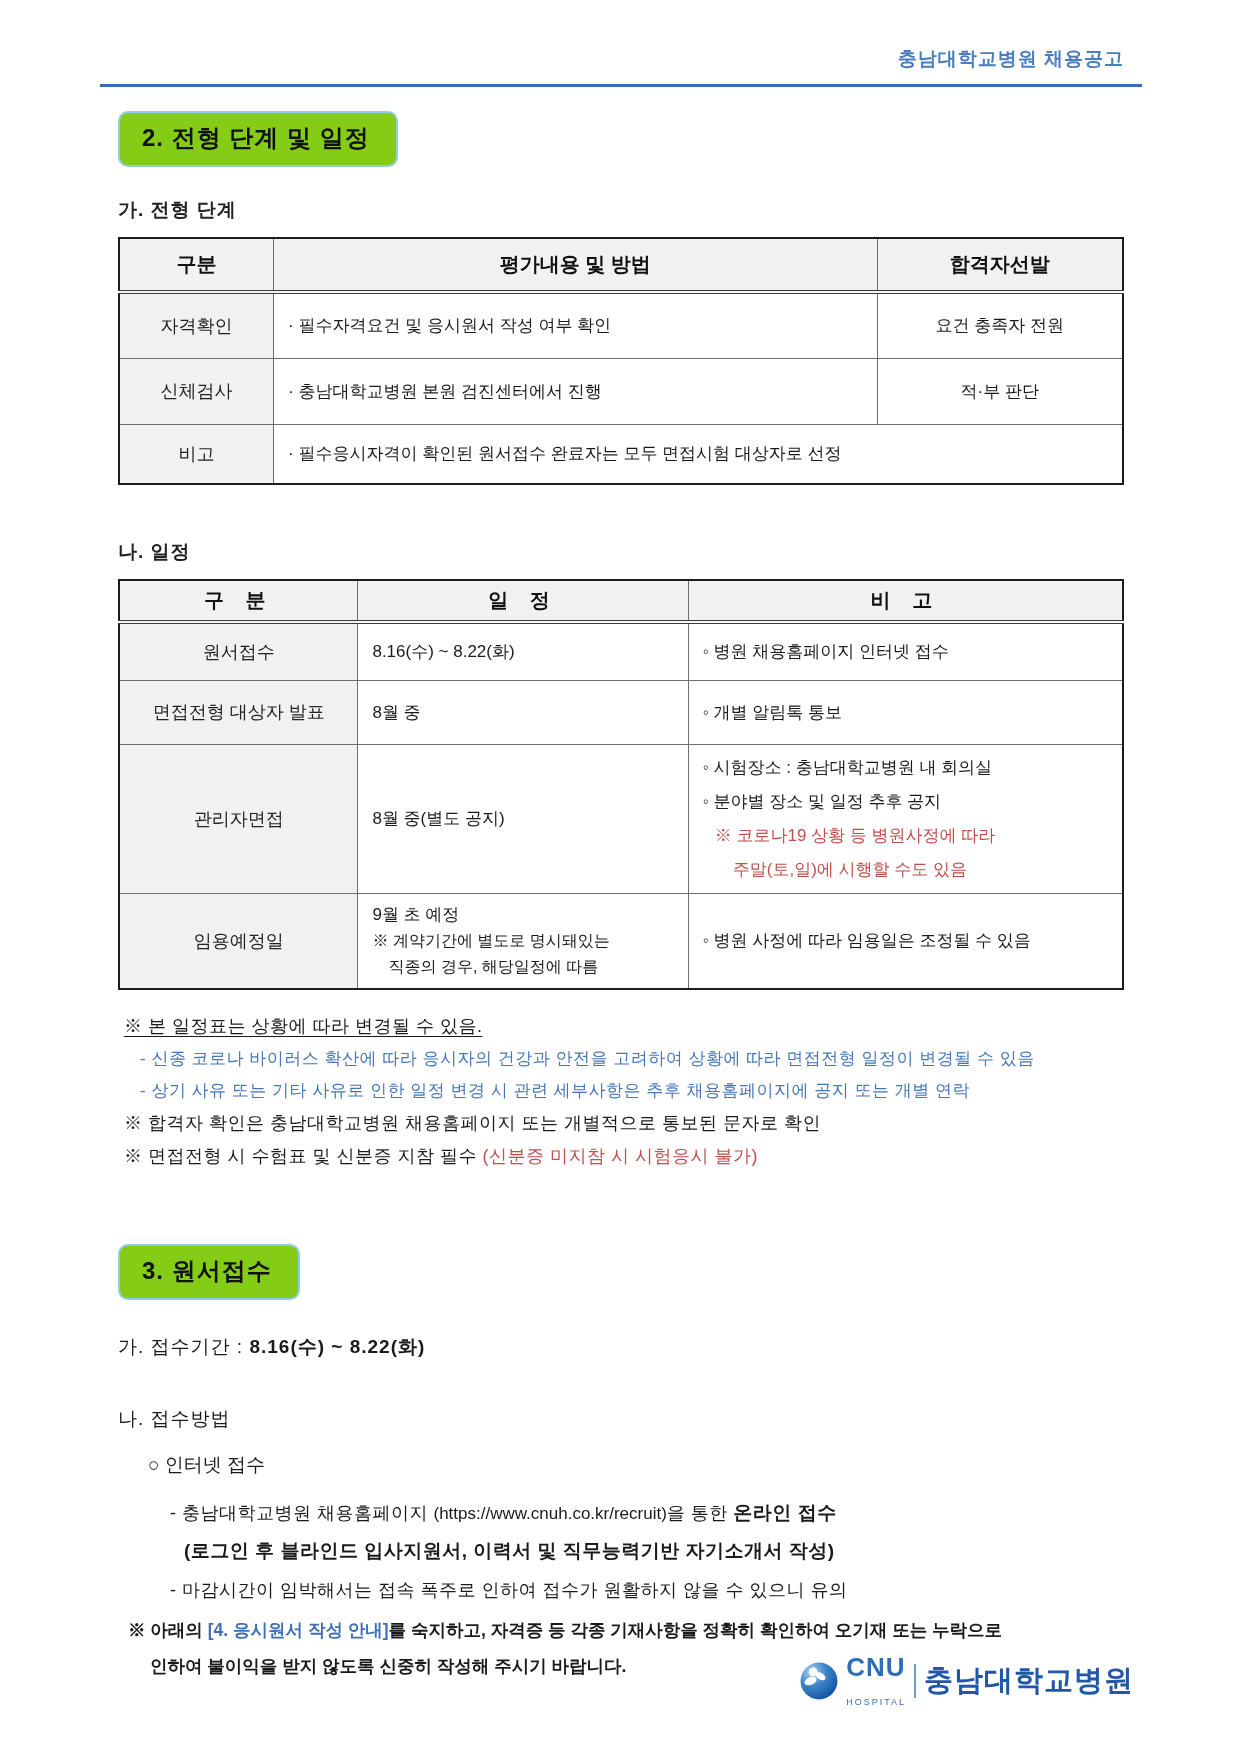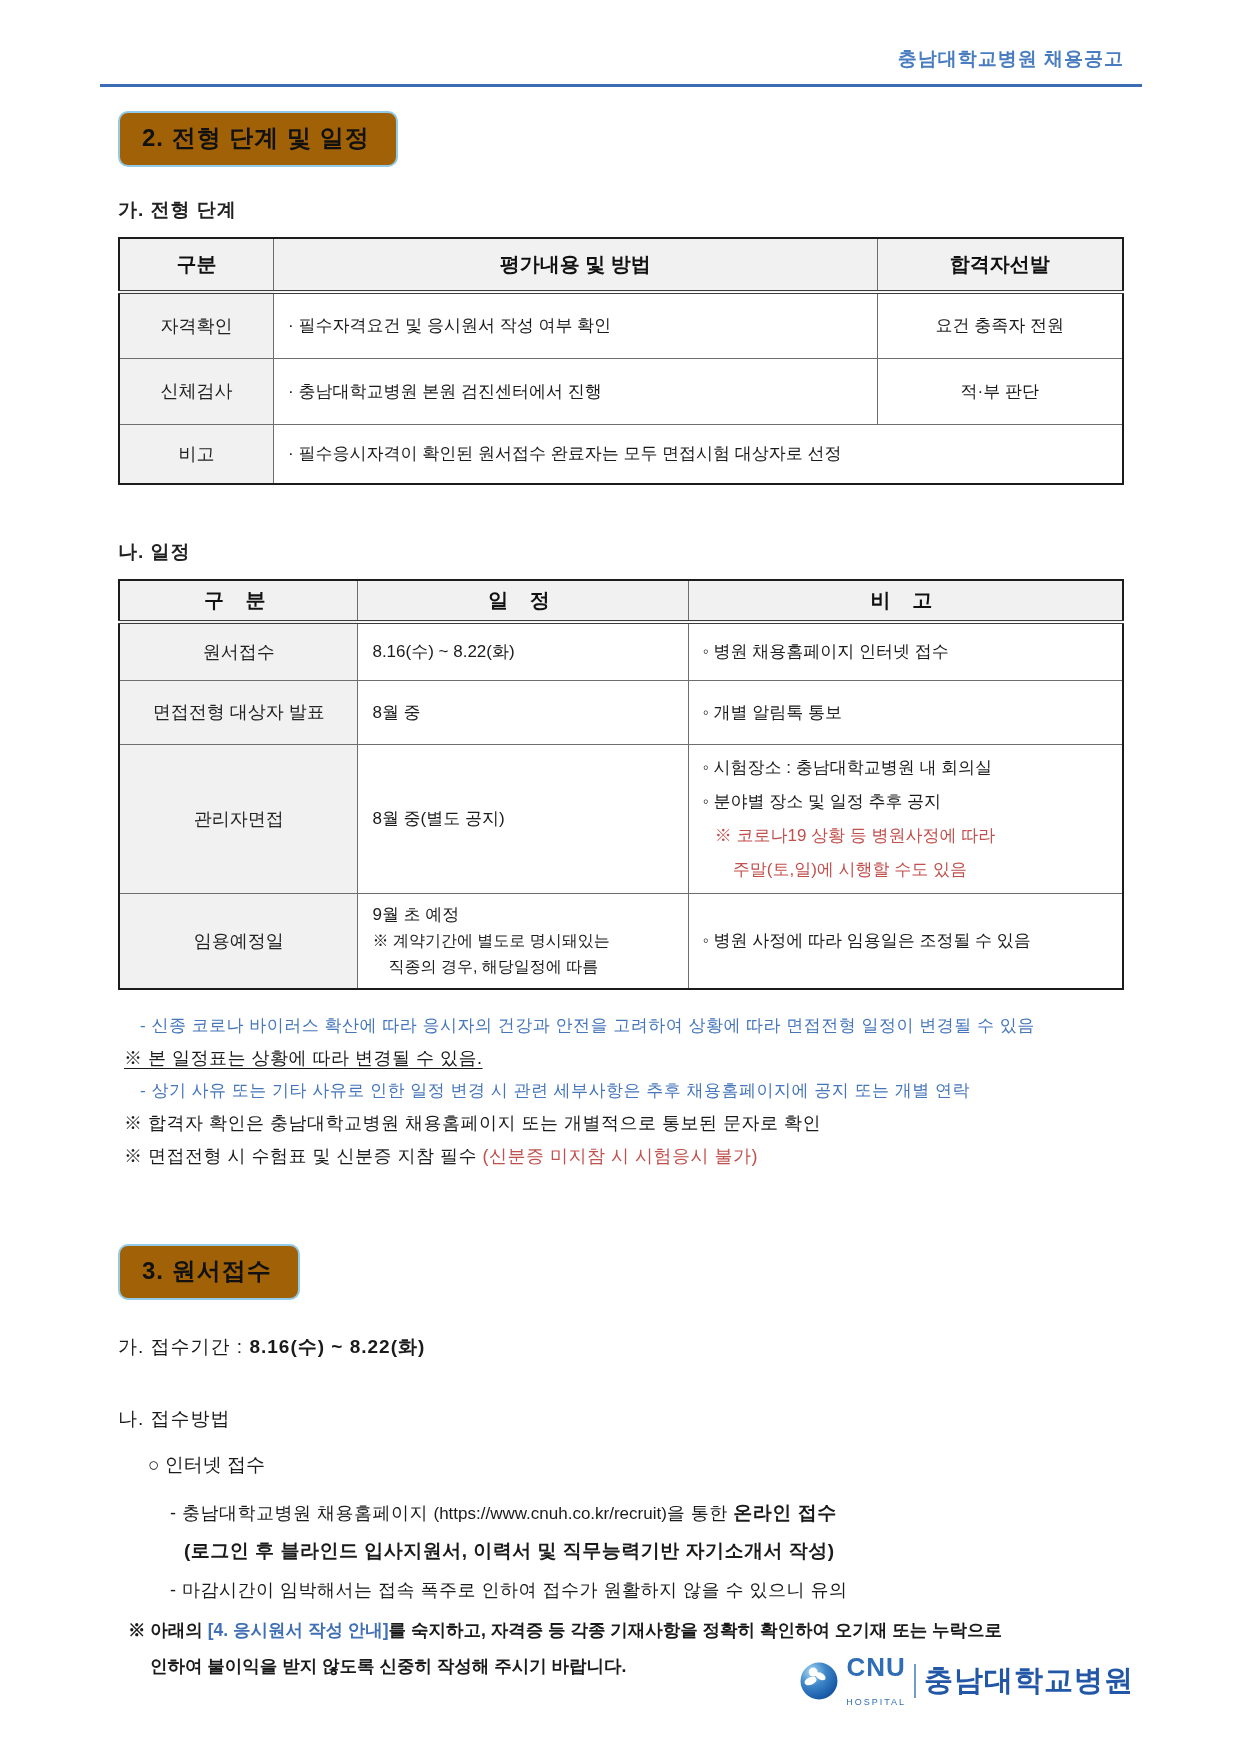--- a/index.html
+++ b/index.html
@@ -16,21 +16,21 @@
   }
   
   .doc-header{ text-align:right; font-size:19px; font-weight:bold; color:#4a7dbf; letter-spacing:1px;}
   .blue-rule{ height:3px; background:#3a6db5; margin:12px -18px 0 -18px; }
 
   
   .sec-badge{
     display:inline-block;
     margin-top:24px;
     padding:9px 26px 11px 22px;
-    background:#a16207;
+    background:#84cc16;
     border:2px solid #92cbe9;
     border-radius:10px;
     font-size:24px; font-weight:bold; color:#111;
     letter-spacing:1px;
   }
   .sub-head{ margin:30px 0 0 0; font-size:19px; color:#222; letter-spacing:1px;font-weight:bold;}
 
   
   table{ width:100%; border-collapse:collapse; table-layout:fixed; margin-top:14px;
          border:2px solid #1c1c1c; }
@@ -69,21 +69,21 @@
   .s3-dash-sub{ font-size:19px; font-weight:bold; margin:12px 0 0 66px; letter-spacing:.5px;}
   .s3-note{ font-size:17.5px; font-weight:bold; margin:16px 0 0 10px; }
   .s3-note .link{ color:#3f6fb5; }
   .s3-note2{ font-size:17.5px; font-weight:bold; margin:12px 0 0 32px; }
 
   
   .footer-logo{
     position:absolute; right:106px; bottom:46px;
     display:flex; align-items:center; gap:8px;
   }
-  .logo-cnu{ display:flex; flex-direction:column; align-items:center; line-height:1; }
+  .logo-cnu{ display:flex; flex-direction:column; align-items:flex-start; line-height:1; }
   .logo-cnu .cnu{ font-size:26px; font-weight:bold; color:#2f6eb5; letter-spacing:1px;}
   .logo-cnu .hosp{ font-size:9px; color:#2f6eb5; letter-spacing:2px; margin-top:18px;}
   .logo-divider{ width:2px; height:34px; background:#6f9ccb; }
   .logo-name{ font-size:29px; font-weight:bold; color:#2257a8; letter-spacing:1px;}
 </style>
 </head>
 <body>
 
 <div class="page">
 
@@ -169,22 +169,22 @@
           <div class="sched-first">9월 초 예정</div>
           <div class="sched-small">※ 계약기간에 별도로 명시돼있는</div>
           <div class="sched-small" style="padding-left:16px;">직종의 경우, 해당일정에 따름</div>
         </td>
         <td class="cell-content">◦ 병원 사정에 따라 임용일은 조정될 수 있음</td>
       </tr>
     </tbody>
   </table>
 
   <div class="notes">
+    <div class="note-line"><span class="note-underline">※ 본 일정표는 상황에 따라 변경될 수 있음.</span></div>
     <div class="note-line note-blue">- 신종 코로나 바이러스 확산에 따라 응시자의 건강과 안전을 고려하여 상황에 따라 면접전형 일정이 변경될 수 있음</div>
-    <div class="note-line"><span class="note-underline">※ 본 일정표는 상황에 따라 변경될 수 있음.</span></div>
     <div class="note-line note-blue">- 상기 사유 또는 기타 사유로 인한 일정 변경 시 관련 세부사항은 추후 채용홈페이지에 공지 또는 개별 연락</div>
     <div class="note-line">※ 합격자 확인은 충남대학교병원 채용홈페이지 또는 개별적으로 통보된 문자로 확인</div>
     <div class="note-line"><span>※ 면접전형 시 수험표 및 신분증 지참 필수 </span><span class="red">(신분증 미지참 시 시험응시 불가)</span></div>
   </div>
 
   <div style="margin-top:52px;">
     <div class="sec-badge">3. 원서접수</div>
   </div>
 
   <div class="s3-line">

